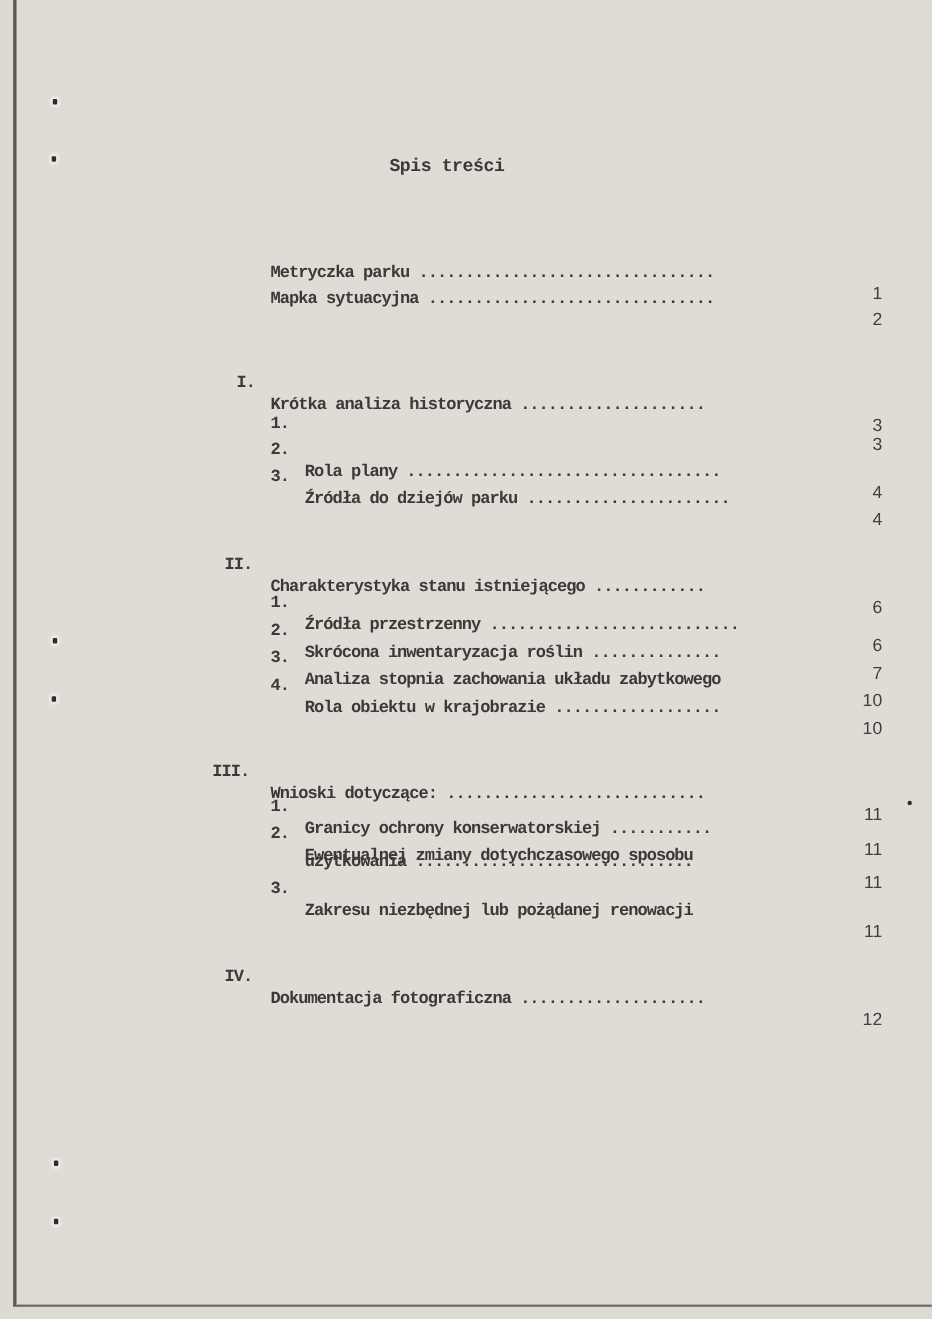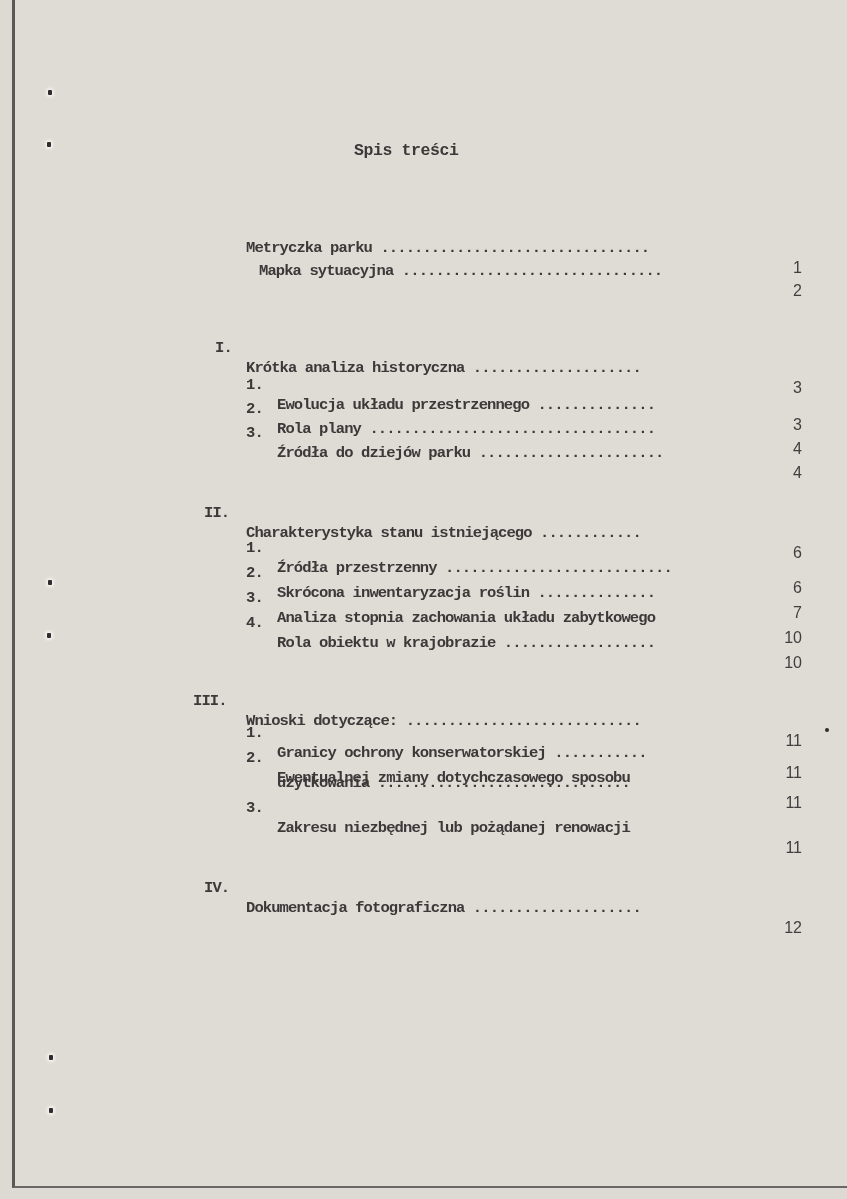--- a/index.html
+++ b/index.html
@@ -96,32 +96,31 @@
   <div class="punch" style="left:34px; top:1108px;"></div>
   <div class="speck" style="left:810px; top:728px;"></div>
 
   <div class="title">Spis treści</div>
 
   <div class="line" style="left:231px; top:218px; width:556px;">
     <span class="entry-text" style="left:0;">Metryczka parku ................................</span>
     <span class="page-num" style="right:0;">1</span>
   </div>
   <div class="line" style="left:231px; top:241px; width:556px;">
-    <span class="entry-text" style="left:13px;">Mapka sytuacyjna ...............................</span>
+    <span class="entry-text" style="left:0;">Mapka sytuacyjna ...............................</span>
     <span class="page-num" style="right:0;">2</span>
   </div>
 
   <div class="line" style="left:200px; top:318px; width:587px;">
     <span class="num-label" style="left:0;">I.</span>
     <span class="entry-text" style="left:31px;">Krótka analiza historyczna ....................</span>
     <span class="page-num" style="right:0;">3</span>
   </div>
   <div class="line" style="left:231px; top:355px; width:556px;">
     <span class="num-label" style="left:0;">1.</span>
-    <span class="entry-text" style="left:31px;">Ewolucja układu przestrzennego ..............</span>
     <span class="page-num" style="right:0;">3</span>
   </div>
   <div class="line" style="left:231px; top:379px; width:556px;">
     <span class="num-label" style="left:0;">2.</span>
     <span class="entry-text" style="left:31px;">Rola plany ..................................</span>
     <span class="page-num" style="right:0;">4</span>
   </div>
   <div class="line" style="left:231px; top:403px; width:556px;">
     <span class="num-label" style="left:0;">3.</span>
     <span class="entry-text" style="left:31px;">Źródła do dziejów parku ......................</span>

